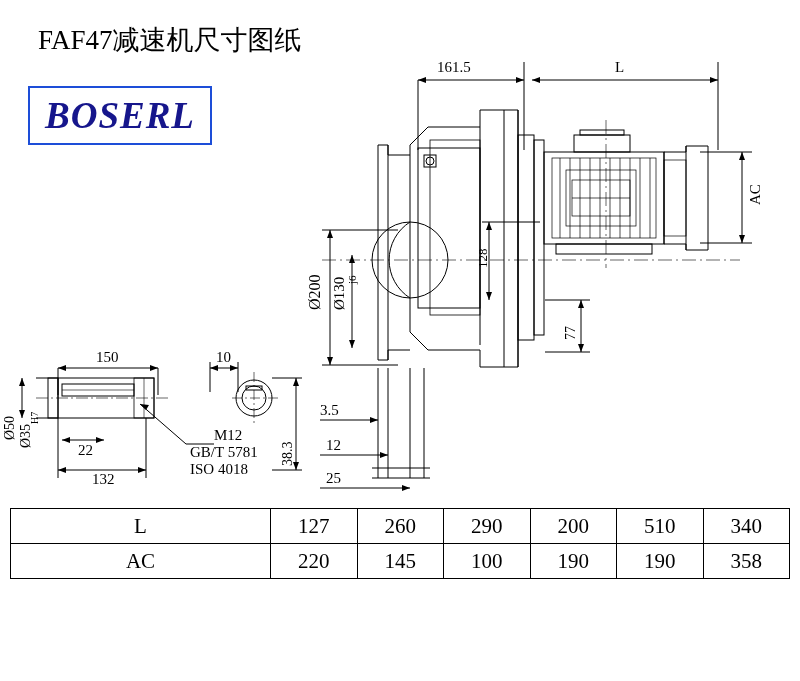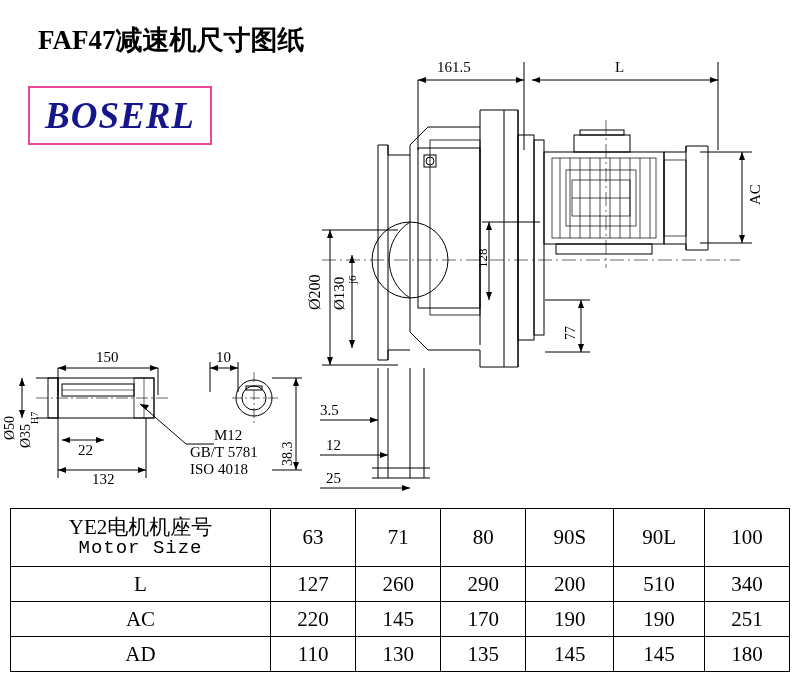--- a/index.html
+++ b/index.html
@@ -2,27 +2,27 @@
 <html><head>
 <meta charset="utf-8">
 <style>
   html,body{margin:0;padding:0;background:#ffffff;}
   body{width:800px;height:681px;position:relative;font-family:"Liberation Sans",sans-serif;color:#000;}
   #root{position:relative;width:800px;height:681px;overflow:hidden;}
 
   .title{
     position:absolute;left:38px;top:22px;
     font-family:"Liberation Serif",serif;
-    font-weight:bold;font-size:27px;letter-spacing:0px;color:#000;
+    font-weight:normal;font-size:27px;letter-spacing:0px;color:#000;
     white-space:nowrap;
   }
 
   .logo-box{
     position:absolute;left:28px;top:86px;width:180px;height:55px;
-    border:2px solid #ec4899;background:#fff;
+    border:2px solid #1d4ed8;background:#fff;
   }
   .logo-text{
     position:absolute;left:0;top:0;width:180px;height:55px;
     display:flex;align-items:center;justify-content:center;
     font-family:"Liberation Serif",serif;
     font-weight:bold;font-style:italic;font-size:37px;color:#16168c;
     letter-spacing:1px;
   }
 
   
@@ -266,55 +266,34 @@
       <text x="38" y="424" transform="rotate(-90 38,424)" font-size="10">H7</text>
 
       <text x="214" y="440" font-size="15">M12</text>
       <text x="190" y="457" font-size="15">GB/T 5781</text>
       <text x="190" y="474" font-size="15">ISO 4018</text>
     </g>
   </svg>
 
   <table class="spec-table">
     <tbody>
-      <tr class="head">
-        <td class="label">
-          <span class="cn">YE2电机机座号</span>
-          <span class="en">Motor Size</span>
-        </td>
-        <td class="val">63</td>
-        <td class="val">71</td>
-        <td class="val">80</td>
-        <td class="val">90S</td>
-        <td class="val">90L</td>
-        <td class="val">100</td>
-      </tr>
       <tr>
         <td class="label">L</td>
         <td class="val">127</td>
         <td class="val">260</td>
         <td class="val">290</td>
         <td class="val">200</td>
         <td class="val">510</td>
         <td class="val">340</td>
       </tr>
       <tr>
         <td class="label">AC</td>
         <td class="val">220</td>
         <td class="val">145</td>
-        <td class="val">170</td>
+        <td class="val">100</td>
         <td class="val">190</td>
         <td class="val">190</td>
-        <td class="val">251</td>
-      </tr>
-      <tr>
-        <td class="label">AD</td>
-        <td class="val">110</td>
-        <td class="val">130</td>
-        <td class="val">135</td>
-        <td class="val">145</td>
-        <td class="val">145</td>
-        <td class="val">180</td>
+        <td class="val">358</td>
       </tr>
     </tbody>
   </table>
 
 </div>
 
 </body></html>

